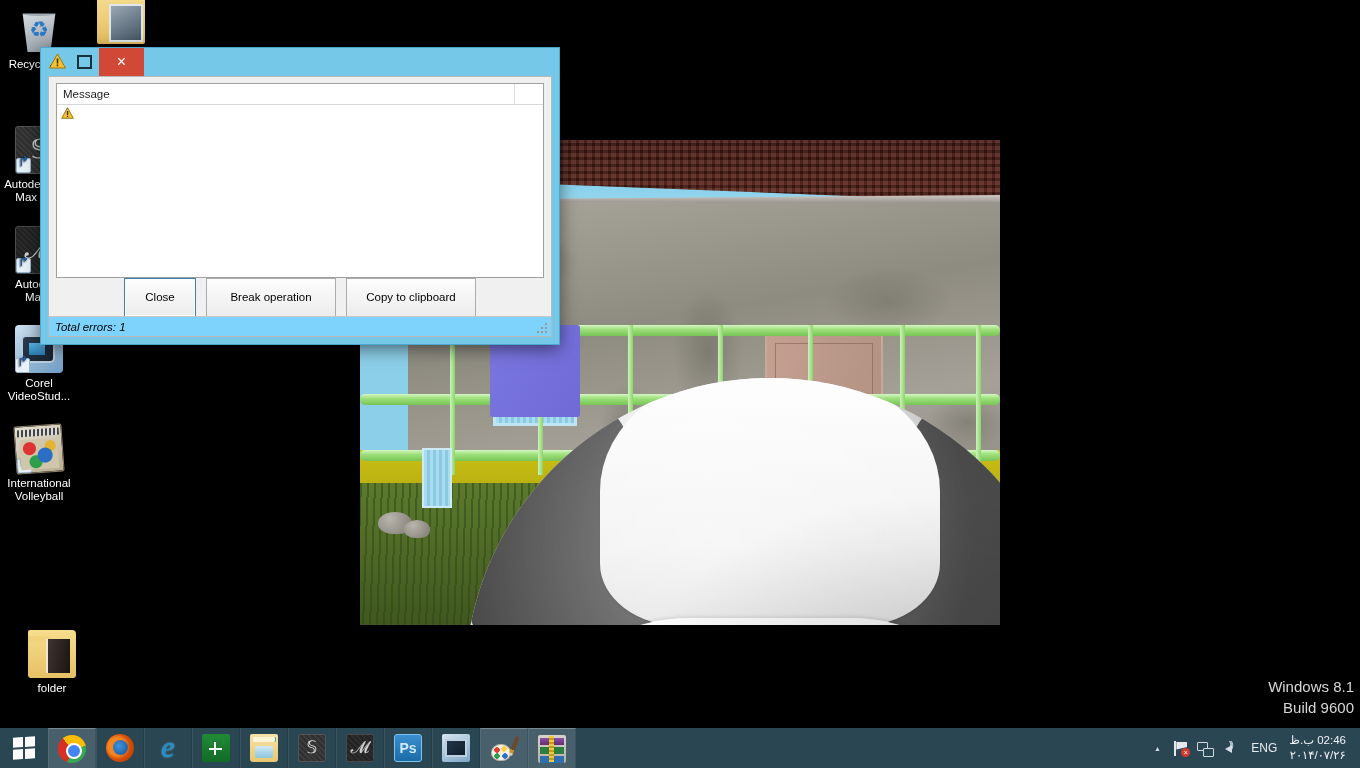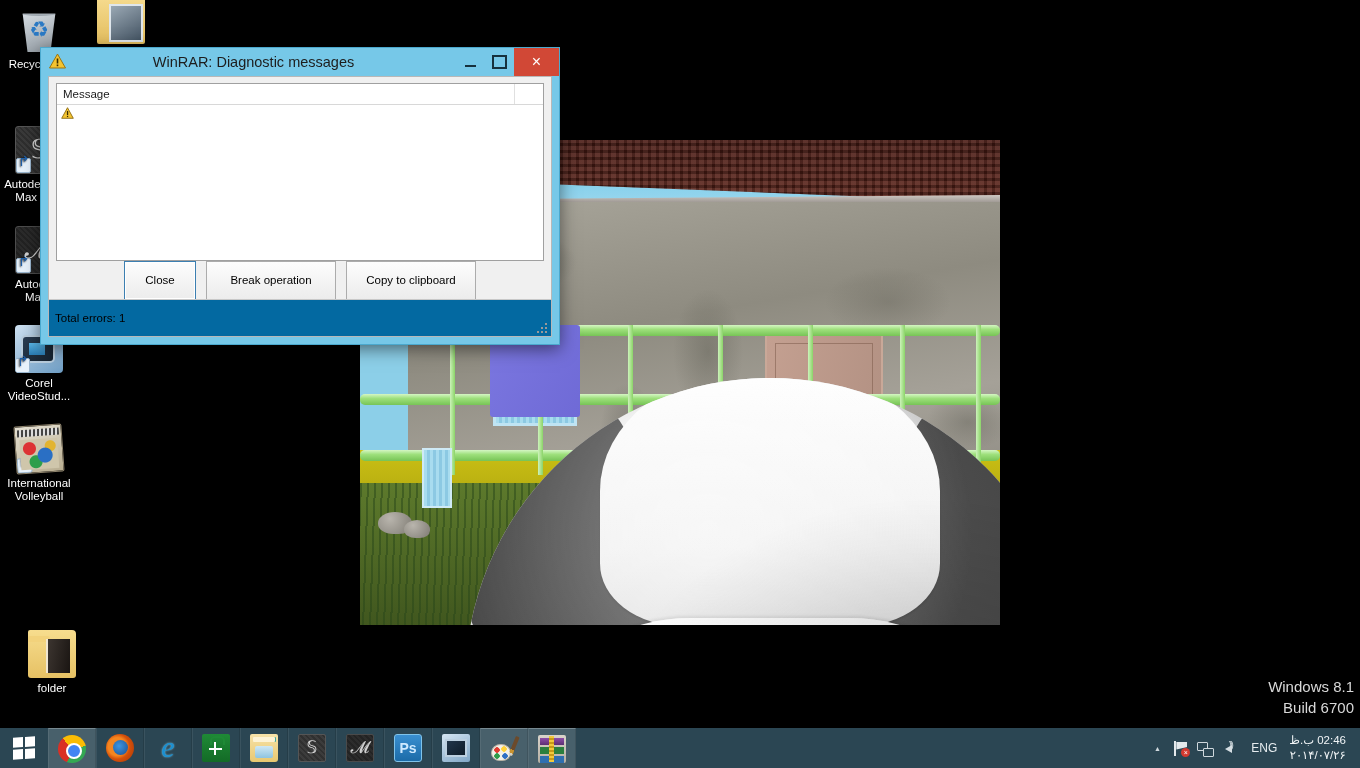--- a/index.html
+++ b/index.html
@@ -418,29 +418,30 @@
   }
   .dlg-btn.default {
     border: 1px solid #3c7fb1;
     box-shadow: inset 0 0 0 1px #ffffff;
   }
   #btn-close { width: 72px; padding: 0; }
   #btn-break { width: 130px; padding: 0; }
   #btn-copy { width: 130px; padding: 0; }
 
   #statusbar {
-    height: 37px;
+    height: 20px;
     border-top: 1px solid #c8c8c8;
-    background: #0369a1;
+    background: #7dd3fc;
     display: flex; align-items: center;
     font-size: 11.5px;
     color: #000;
     padding-left: 6px;
     position: relative;
     flex-shrink: 0;
+    font-style: italic;
   }
   #grip {
     position: absolute; right: 3px; bottom: 2px;
     width: 12px; height: 12px;
     background:
       radial-gradient(circle at 2px 10px, #999 0 1px, transparent 1.5px),
       radial-gradient(circle at 6px 10px, #999 0 1px, transparent 1.5px),
       radial-gradient(circle at 10px 10px, #999 0 1px, transparent 1.5px),
       radial-gradient(circle at 6px 6px, #999 0 1px, transparent 1.5px),
       radial-gradient(circle at 10px 6px, #999 0 1px, transparent 1.5px),
@@ -762,34 +763,33 @@
   </div>
 
 
   <div class="desk-icon" style="left:13px;top:630px;">
     <div class="glyph ico-folder"></div>
     <span class="label">folder</span>
   </div>
 
   <div id="watermark">
     <div>Windows 8.1</div>
-    <div>Build 6700</div>
+    <div>Build 9600</div>
   </div>
 
   <div id="dialog">
 
     <div id="titlebar">
       <span class="warn-ico">
         <svg width="17" height="16" viewBox="0 0 17 16">
           <polygon points="8.5,1 16.5,15 0.5,15" fill="#f4c430" stroke="#9a7512" stroke-width="1"></polygon>
           <rect x="7.7" y="5.5" width="1.6" height="5" fill="#3a2c00"></rect>
           <rect x="7.7" y="11.5" width="1.6" height="1.7" fill="#3a2c00"></rect>
         </svg>
       </span>
-      <div id="title-text">WinRAR: Diagnostic messages</div>
       <div class="winbtns">
         <div class="winbtn min"></div>
         <div class="winbtn max"></div>
         <div class="winbtn close">×</div>
       </div>
     </div>
 
     <div id="dlg-body">
 
       <div id="list-area">

